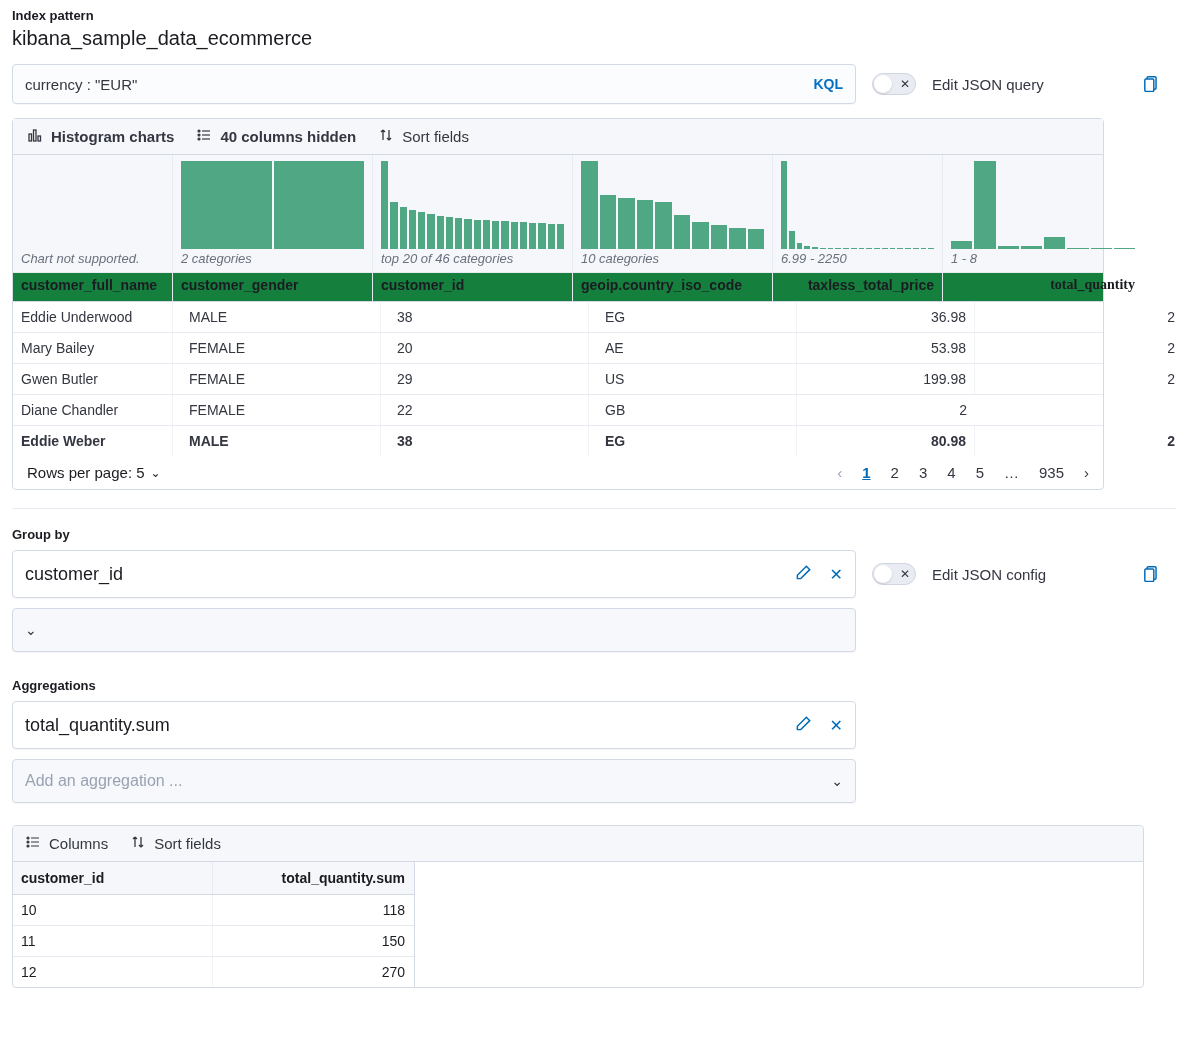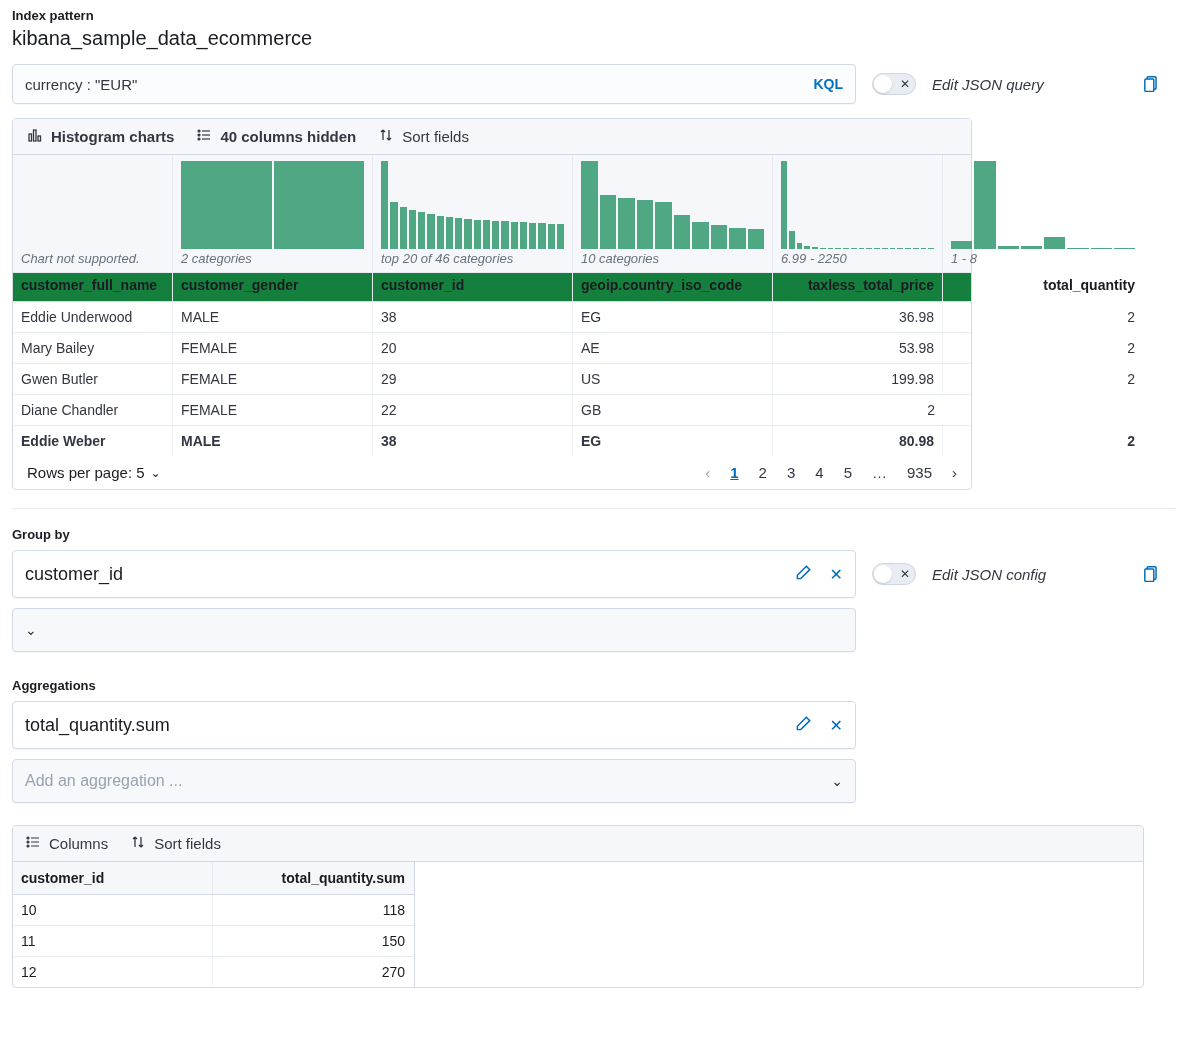--- a/index.html
+++ b/index.html
@@ -70,21 +70,20 @@
   }
   .toggle .x {
     position: absolute;
     right: 5px;
     font-size: 12px;
     color: #343741;
   }
   .right-label {
     font-size: 15px;
     color: #343741;
-    font-style: italic;
   }
   .clipboard-icon svg { width: 18px; height: 18px; }
   .clipboard-icon { color: #006bb8; margin-left: auto; cursor: pointer; }
 
   .datagrid-wrap {
     border: 1px solid #d3dae6;
     border-radius: 4px;
     margin-top: 14px;
   }
   .dg-toolbar {
@@ -147,28 +146,29 @@
   }
   .dg-headercell {
     font-weight: 700;
     font-size: 14px;
     padding: 4px 8px 8px 8px;
     border-right: 1px solid #e6ebf2;
     white-space: nowrap;
     overflow: hidden;
     text-overflow: ellipsis;
   }
-  .dg-headercell:last-child { border-right: none; }
+  .dg-headercell:last-child { border-right: none; font-family: Liberation Serif, serif; }
   .right { text-align: right; }
 
   .dg-body {}
   .dg-row {
     display: grid;
     grid-template-columns: 160px 200px 200px 200px 170px 200px;
     border-bottom: 1px solid #e6ebf2;
+    gap: 8px;
   }
   .dg-row:last-child { border-bottom: none; font-weight: bold; }
   .dg-cell {
     padding: 7px 8px;
     font-size: 14px;
     color: #343741;
     border-right: 1px solid #f1f3f7;
     white-space: nowrap;
     overflow: hidden;
     text-overflow: ellipsis;
@@ -296,21 +296,21 @@
   </div>
   <span class="right-label">Edit JSON query</span>
   <span class="clipboard-icon">
     <svg viewBox="0 0 16 16" fill="none" stroke="currentColor" stroke-width="1.3">
         <rect x="4.5" y="2.5" width="8" height="11" rx="1"></rect>
         <rect x="2.5" y="4.5" width="8" height="11" rx="1" fill="#fff"></rect>
       </svg>
   </span>
 </div>
 
-<div class="datagrid-wrap" style="width:960px;">
+<div class="datagrid-wrap" style="width:1092px;">
   <div class="dg-toolbar">
     <span class="dg-tb-item bold">
       <span class="icon-sm">
         <svg viewBox="0 0 16 16" stroke="currentColor" stroke-width="1.3" fill="none">
             <rect x="2" y="7" width="2.5" height="7"></rect>
             <rect x="6.5" y="3" width="2.5" height="11"></rect>
             <rect x="11" y="9" width="2.5" height="5"></rect>
           </svg>
       </span>
       <span>Histogram charts</span>

